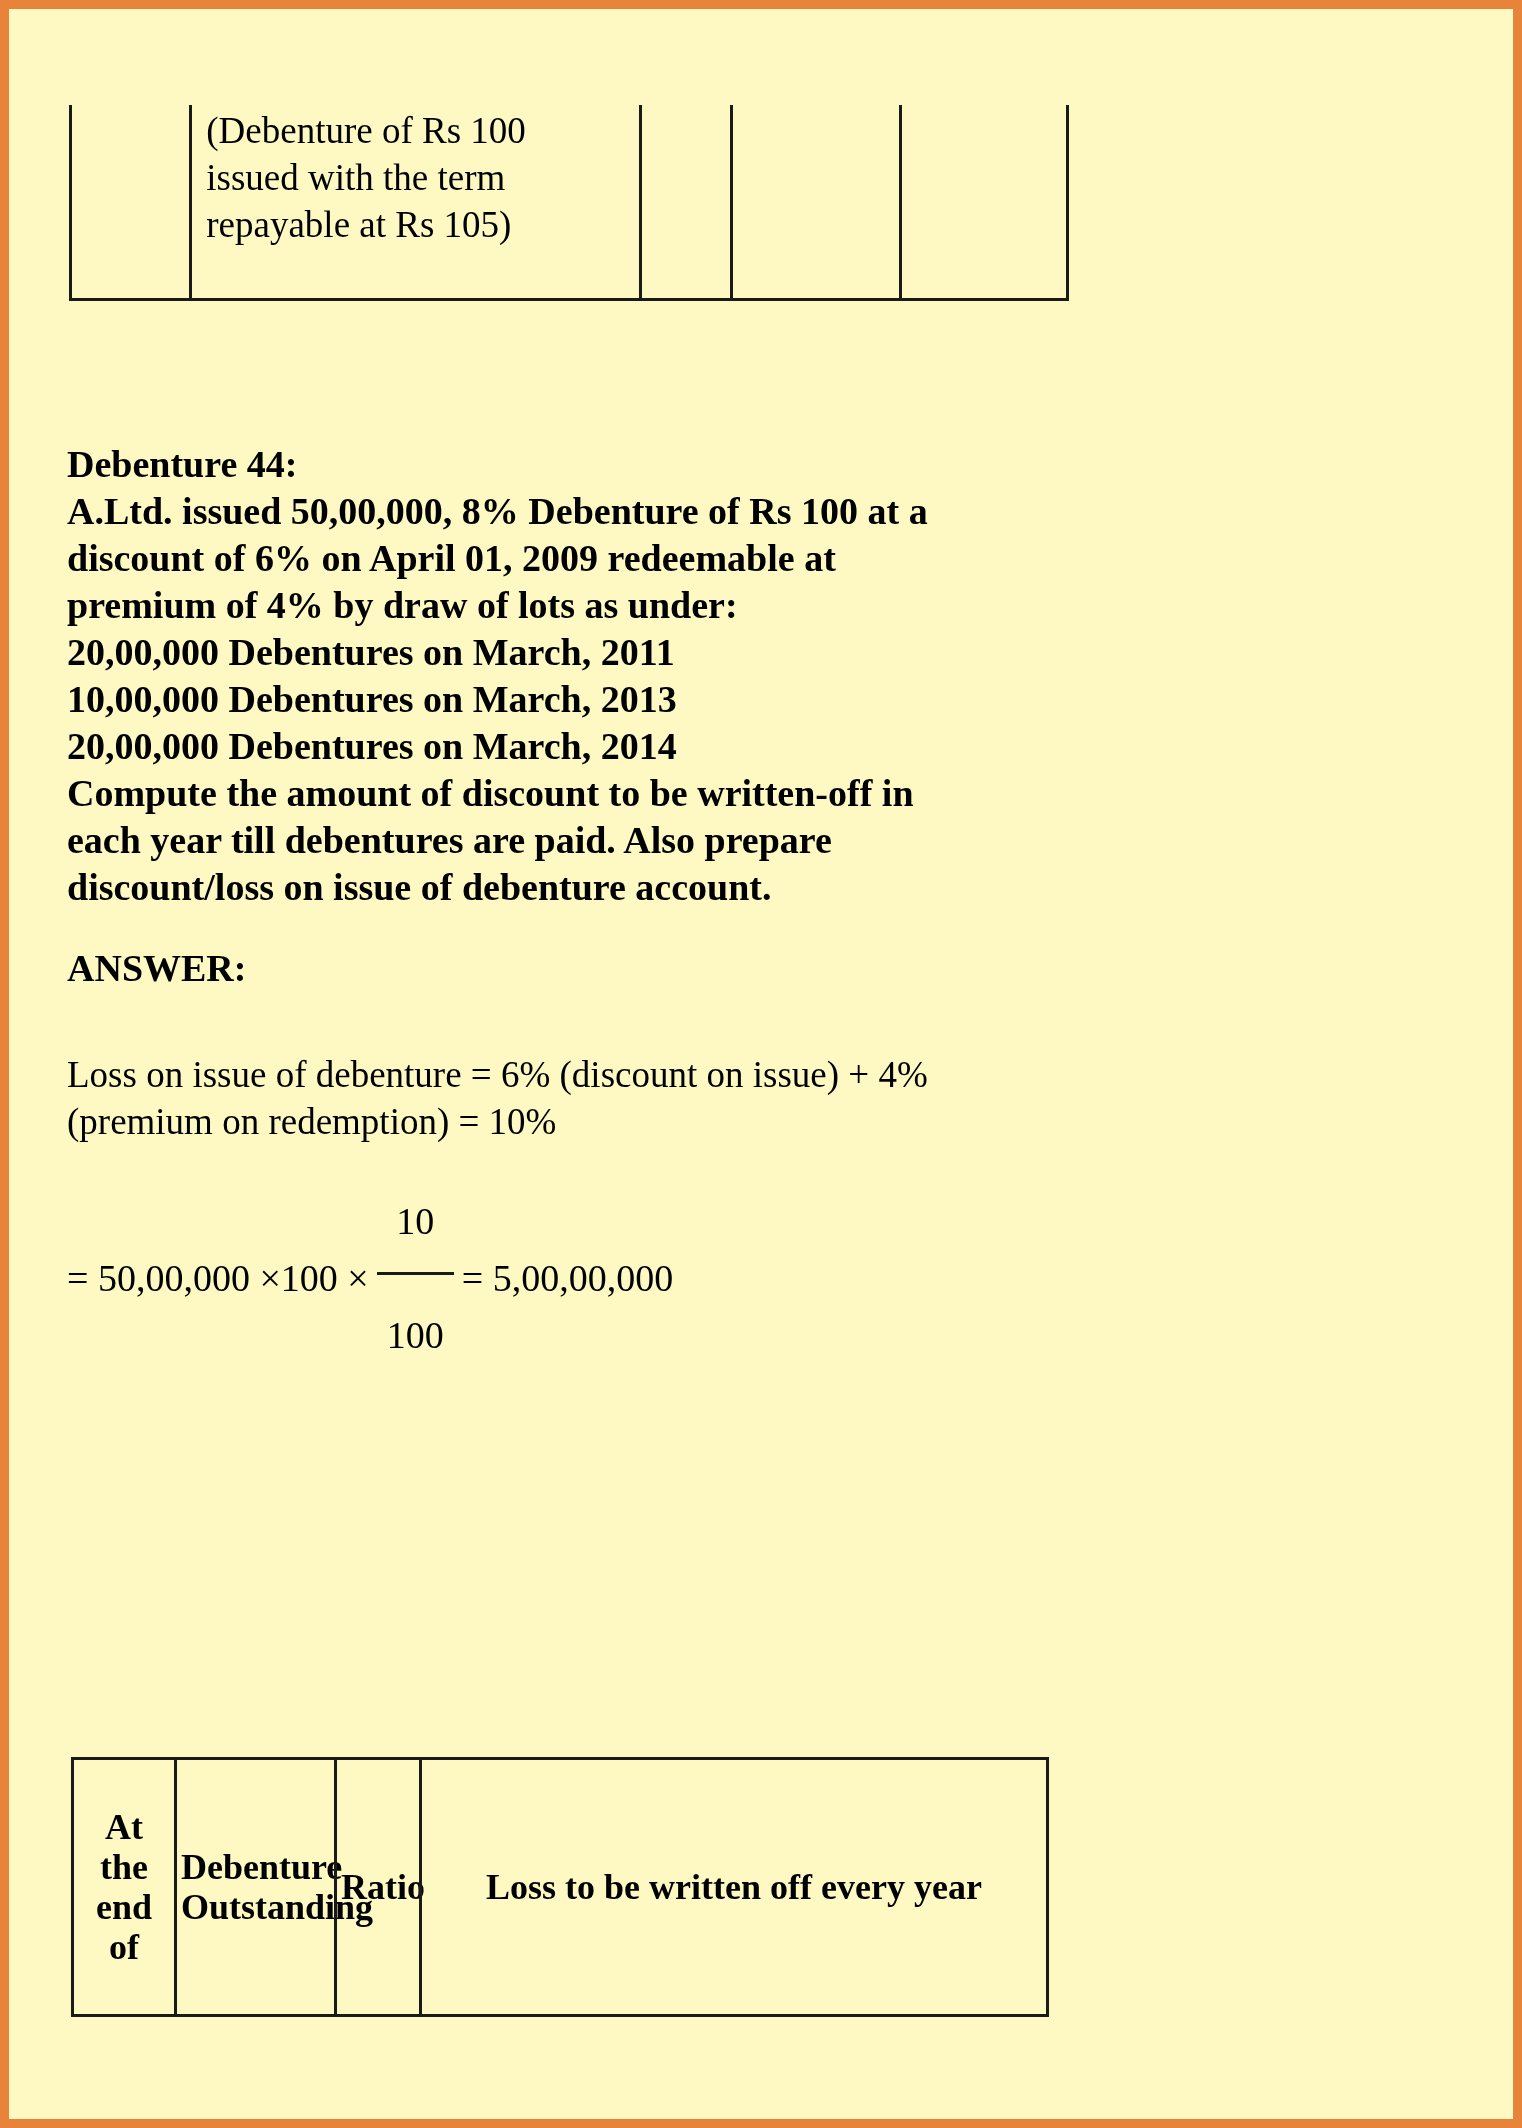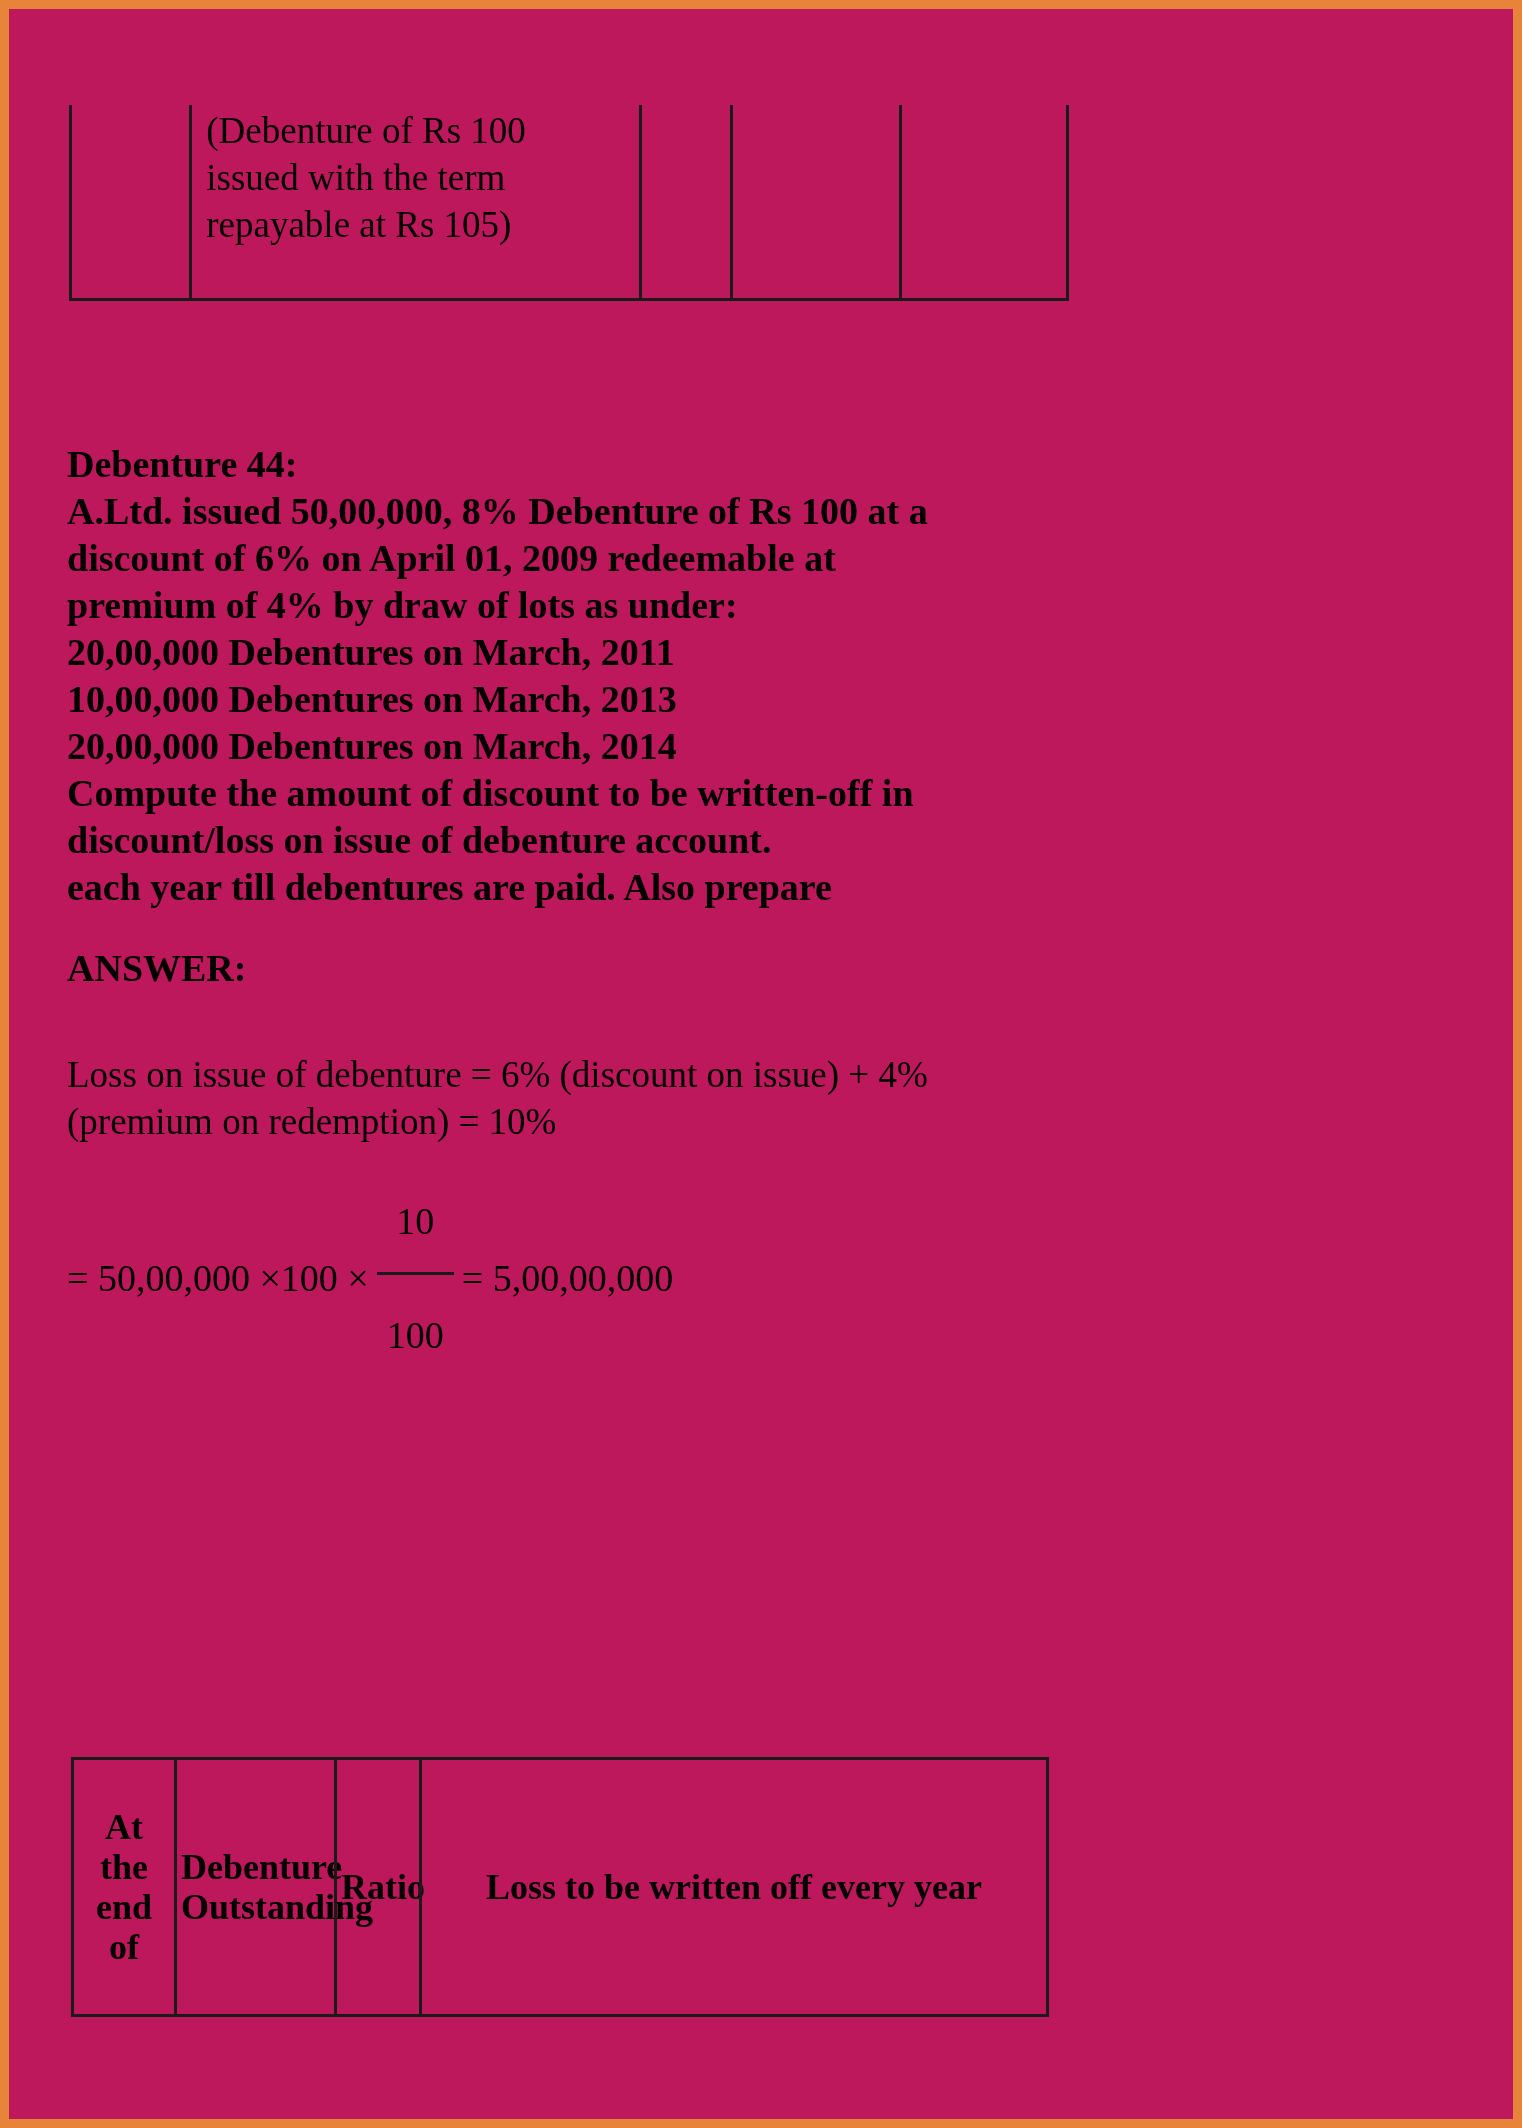--- a/index.html
+++ b/index.html
@@ -16,21 +16,21 @@
   }
 
   
   #page-frame {
     position: absolute;
     left: 0; top: 0;
     width: 1522px;
     height: 2128px;
     box-sizing: border-box;
     border: 9px solid #e8833a;
-    background: #be185d;
+    background: #fef9c3;
   }
   #page-inner {
     position: absolute;
     left: 0; top: 0;
     width: 1522px;
     height: 2128px;
   }
 
   
   #top-table {
@@ -190,22 +190,22 @@
 
     <div id="question-block">
       <div class="qline">Debenture 44:</div>
       <div class="qline">A.Ltd. issued 50,00,000, 8% Debenture of Rs 100 at a</div>
       <div class="qline">discount of 6% on April 01, 2009 redeemable at</div>
       <div class="qline">premium of 4% by draw of lots as under:</div>
       <div class="qline">20,00,000 Debentures on March, 2011</div>
       <div class="qline">10,00,000 Debentures on March, 2013</div>
       <div class="qline">20,00,000 Debentures on March, 2014</div>
       <div class="qline">Compute the amount of discount to be written-off in</div>
+      <div class="qline">each year till debentures are paid. Also prepare</div>
       <div class="qline">discount/loss on issue of debenture account.</div>
-      <div class="qline">each year till debentures are paid. Also prepare</div>
     </div>
 
     <div id="answer-label">ANSWER:</div>
 
     <div id="answer-prose">
       <div class="aline">Loss on issue of debenture = 6% (discount on issue) + 4%</div>
       <div class="aline">(premium on redemption) = 10%</div>
     </div>
 
     <div id="formula">

